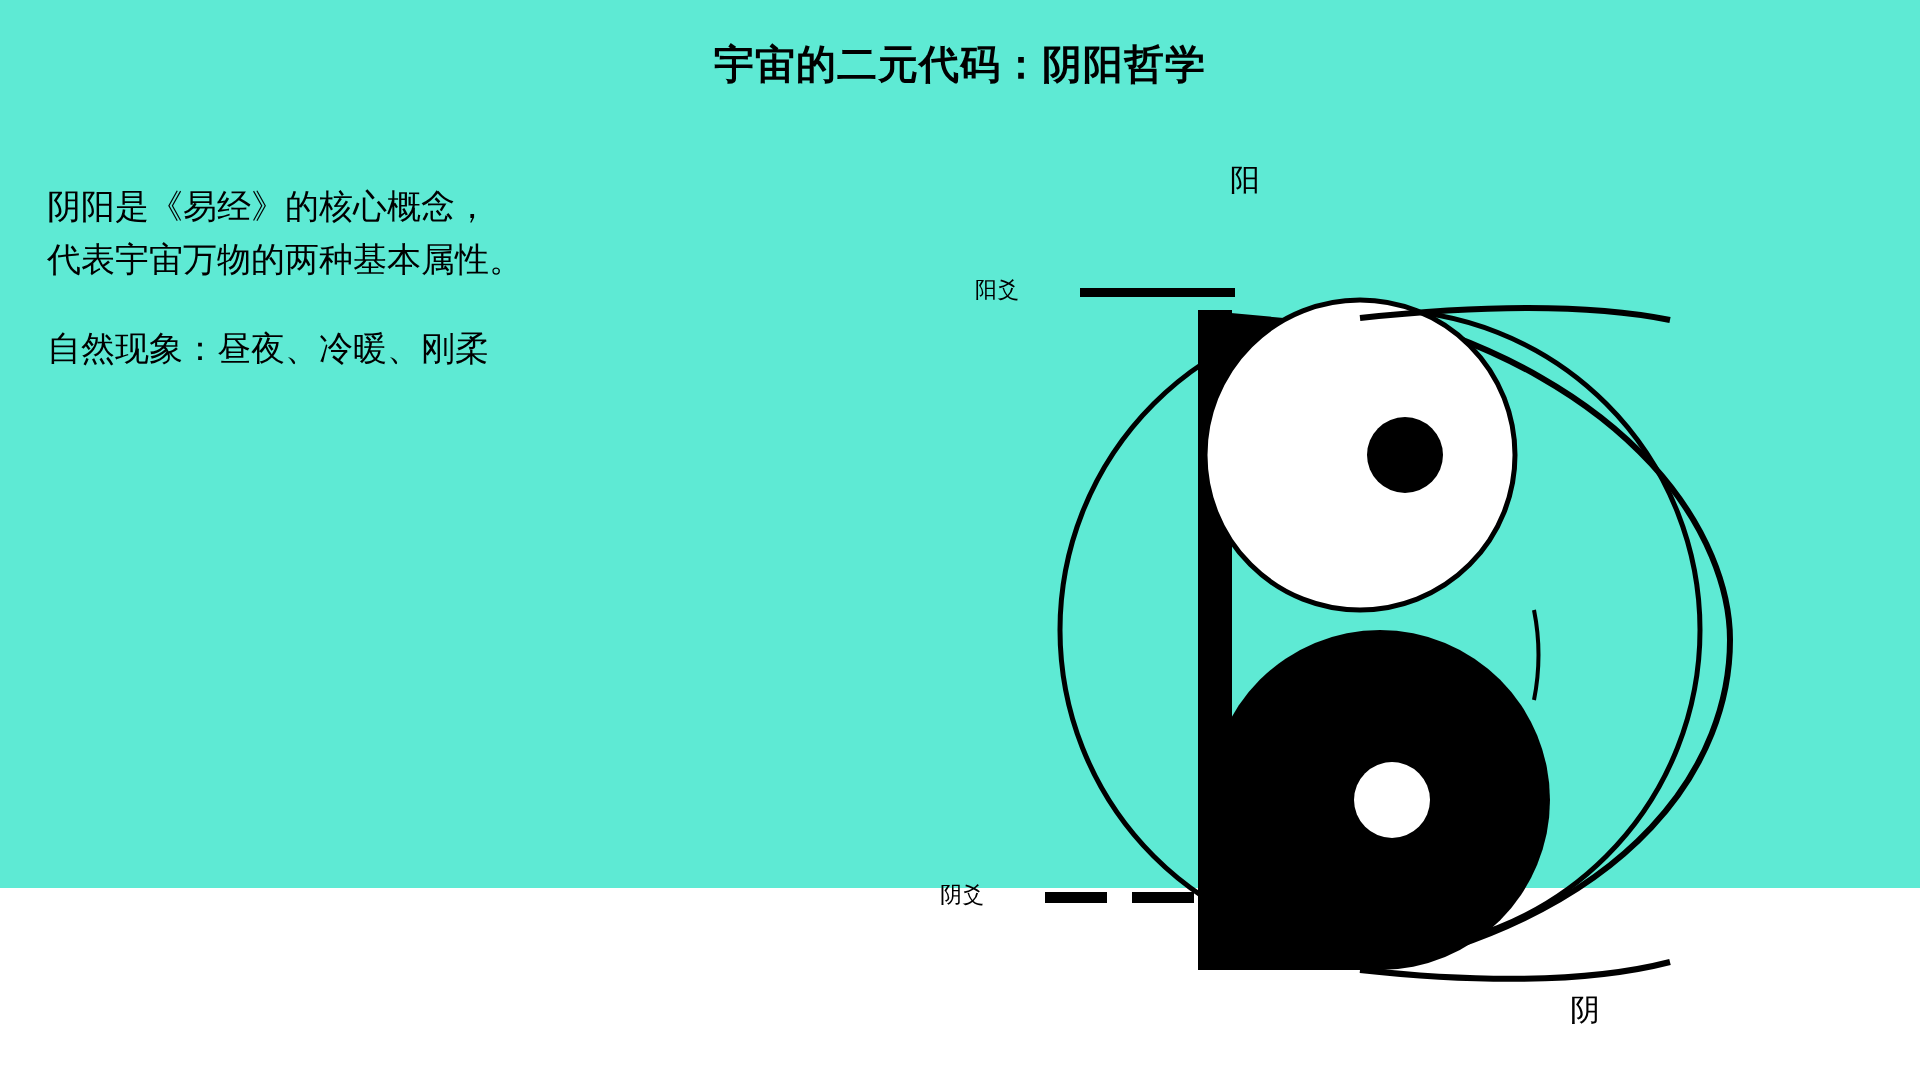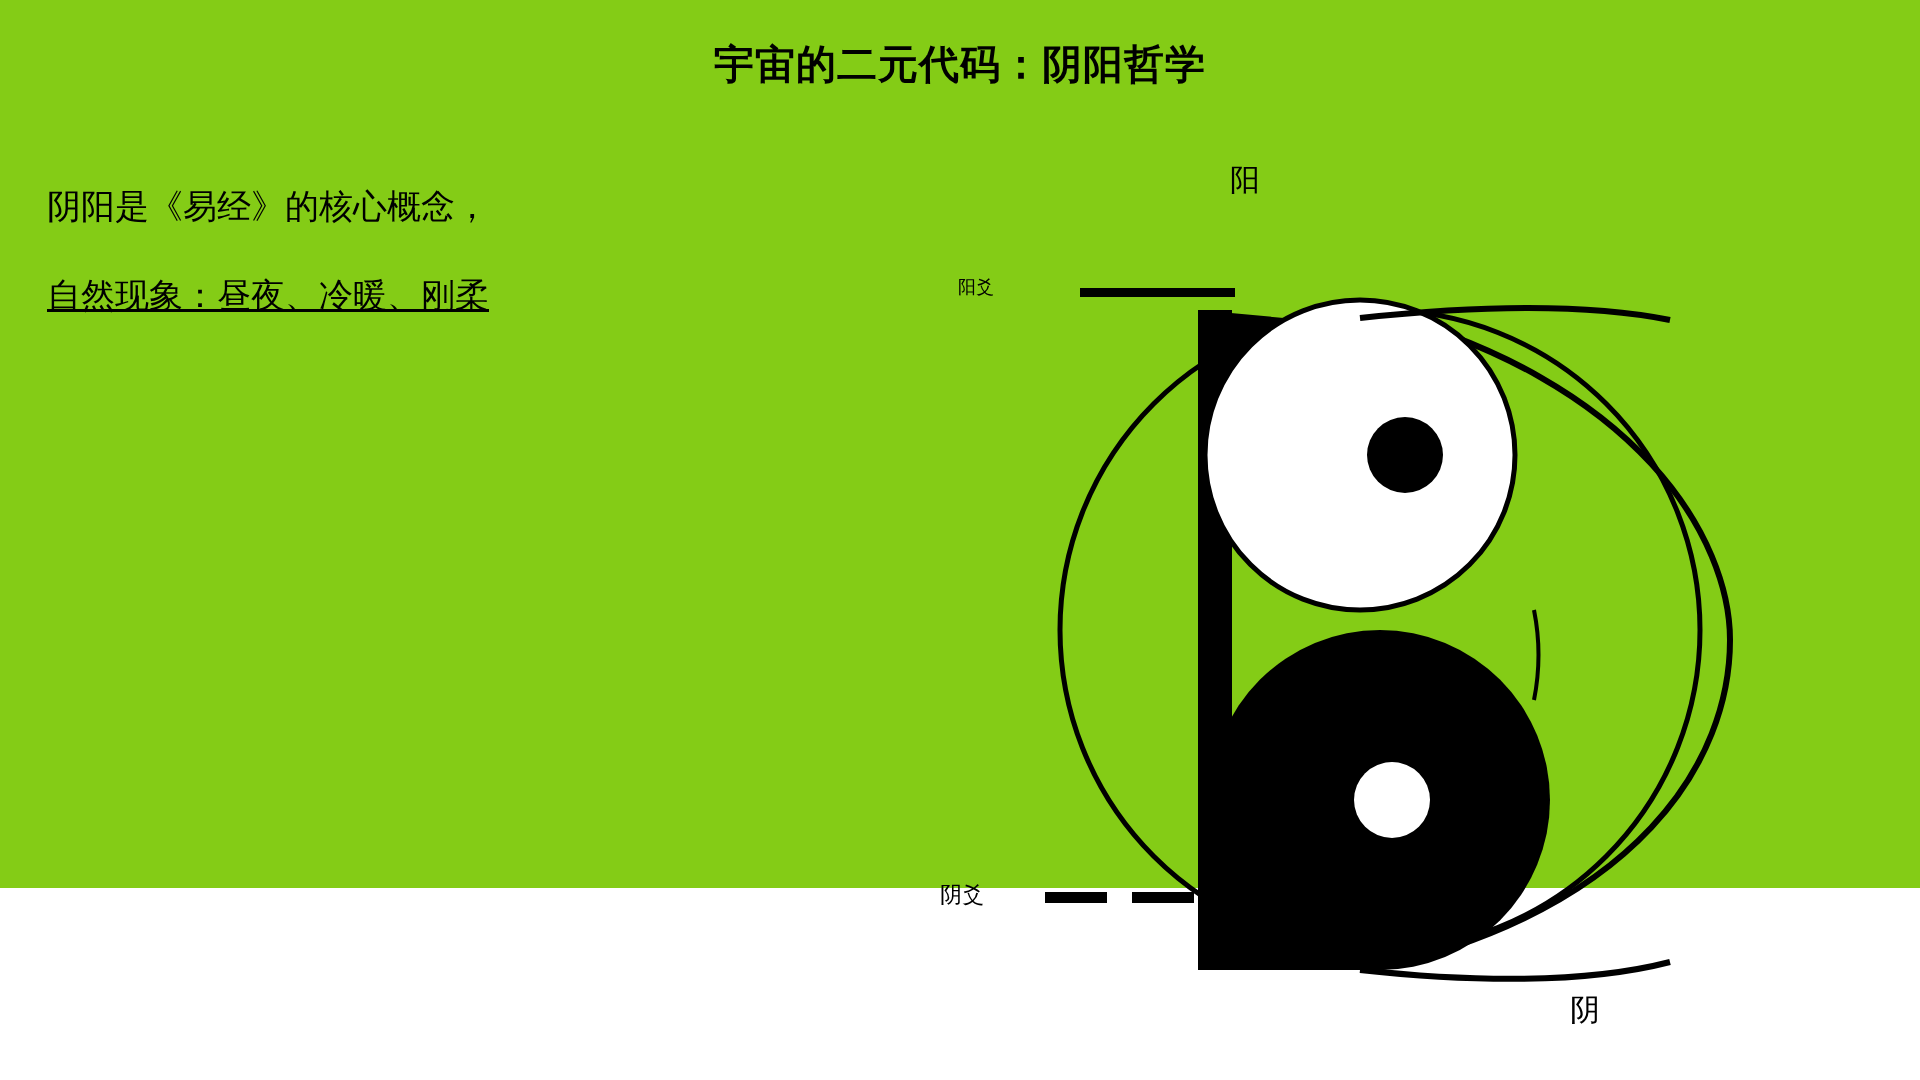--- a/index.html
+++ b/index.html
@@ -11,21 +11,21 @@
     width: 1920px;
     height: 1080px;
     overflow: hidden;
     font-family: "Liberation Sans", "DejaVu Sans", sans-serif;
     color: #000000;
   }
   #page {
     position: relative;
     width: 1920px;
     height: 888px;
-    background: #84cc16;
+    background: #5eead4;
   }
 
   
   #title {
     position: absolute;
     top: 40px;
     left: 0;
     width: 1920px;
     text-align: center;
     font-size: 40px;
@@ -40,21 +40,20 @@
     position: absolute;
     left: 30px;
     top: 180px;
     width: 820px;
   }
   .para {
     margin: 0 0 0 17px;
   }
   .para + .para {
     margin-top: 36px;
-    text-decoration: underline;
   }
   .text-line {
     font-size: 34px;
     line-height: 53px;
     color: #000000;
     white-space: pre;
   }
 
   
   #diagram {
@@ -75,41 +74,42 @@
   }
   #label-yang-top {
     left: 290px;
     top: 20px;
   }
   #label-yin-bottom {
     left: 630px;
     top: 850px;
   }
   #label-yangyao {
-    left: 18px;
+    left: 35px;
     top: 135px;
-    font-size: 18px;
+    font-size: 22px;
   }
   #label-yinyao {
     left: 0px;
     top: 740px;
     font-size: 22px;
   }
 </style>
 </head>
 <body>
 
 <div id="page">
 
   <div id="title">宇宙的二元代码：阴阳哲学</div>
 
   <div id="text-col">
 
     <div class="para">
       <div class="text-line">阴阳是《易经》的核心概念，</div>
+      <div class="text-line">代表宇宙万物的两种基本属性。</div>
     </div>
 
     <div class="para">
       <div class="text-line">自然现象：昼夜、冷暖、刚柔</div>
     </div>
 
   </div>
 
   <div id="diagram">
 

